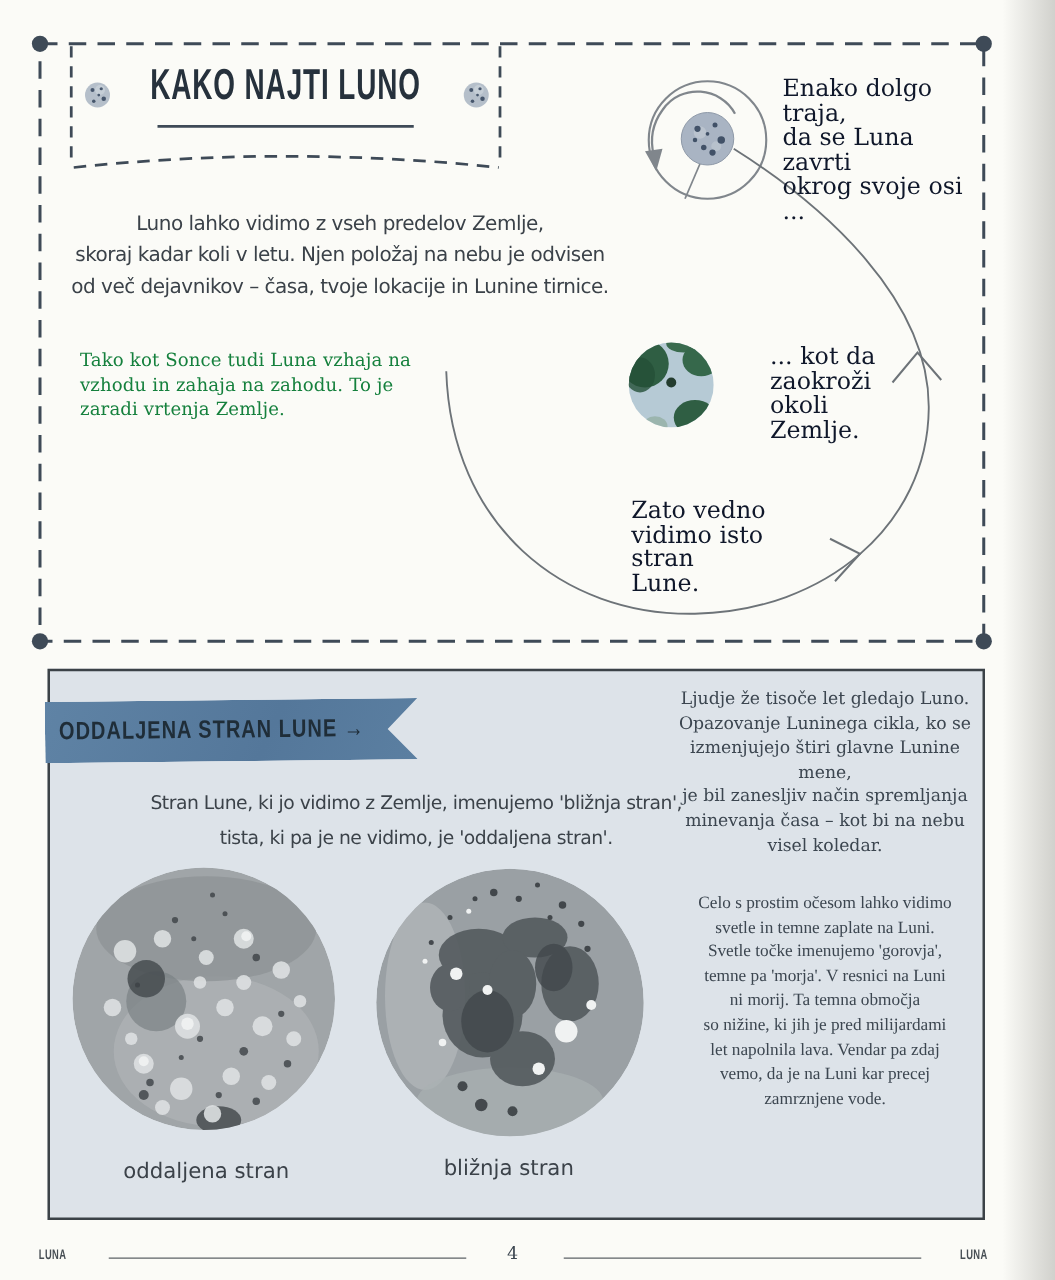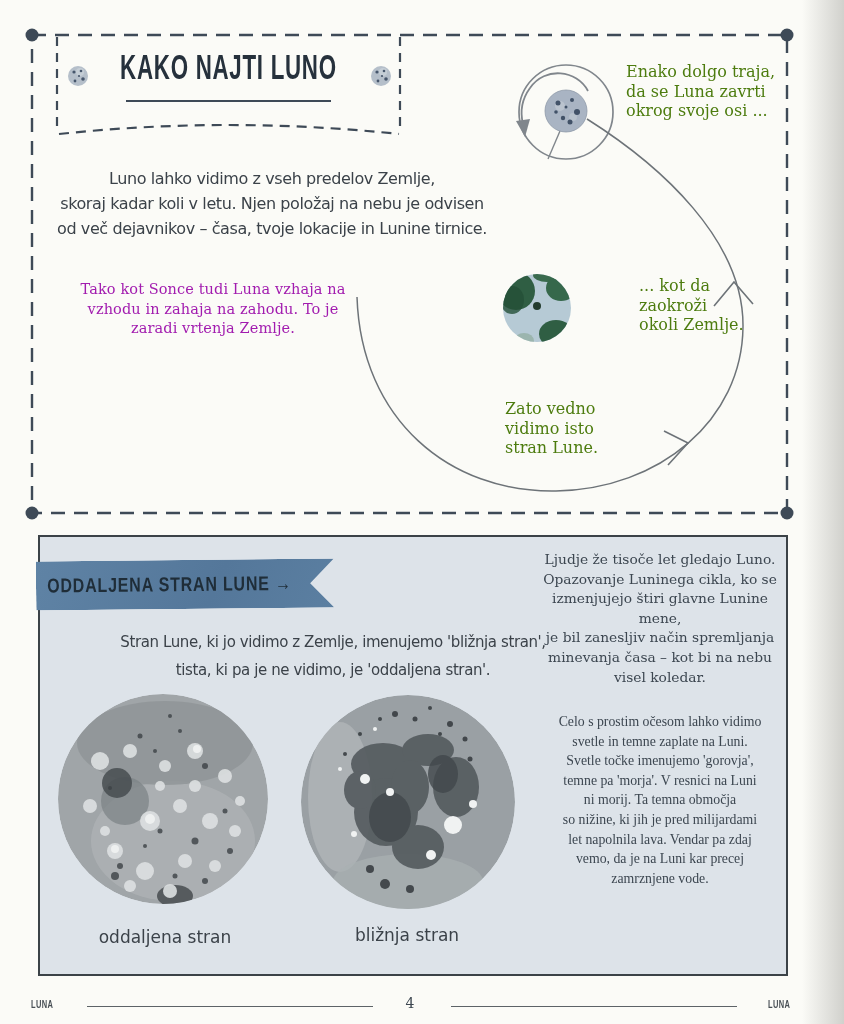--- a/index.html
+++ b/index.html
@@ -32,28 +32,28 @@
 
   
   .hand{
     font-family:"DejaVu Sans", sans-serif;
     color:#3b4249;letter-spacing:-0.4px;
   }
   .intro-hand{left:22px;top:166px;width:500px;text-align:center;
     font-size:16px;line-height:25px;}
 
   
-  .bodytext{font-size:14.5px;line-height:19.5px;color:#a21caf;letter-spacing:0.1px;text-align:center;}
+  .bodytext{font-size:14.5px;line-height:19.5px;color:#15803d;letter-spacing:0.1px;}
   .left-col{left:64px;top:280px;width:298px;}
   .left-col p{margin:0 0 8px 0;}
   .left-col p.indent{text-indent:26px;}
 
-  .diag-label{font-size:16px;line-height:19.5px;color:#4d7c0f;}
+  .diag-label{font-size:19px;line-height:19.5px;color:#0f172a;}
   .lbl-spin{left:626px;top:62px;width:150px;}
-  .lbl-orbit{left:639px;top:276px;width:120px;}
+  .lbl-orbit{left:616px;top:276px;width:120px;}
   .lbl-same{left:505px;top:399px;width:110px;}
 
   
   .panel{left:38px;top:535px;width:746px;height:437px;
     background:#dde3e9;border:2.5px solid #3b4247;}
 
   .banner{
     left:36px;top:560px;width:298px;height:49px;
     background:linear-gradient(115deg,#5f83a5,#54779a 60%,#5b7fa1);
     clip-path:polygon(0 0,100% 0,92% 50%,100% 100%,0 100%);

